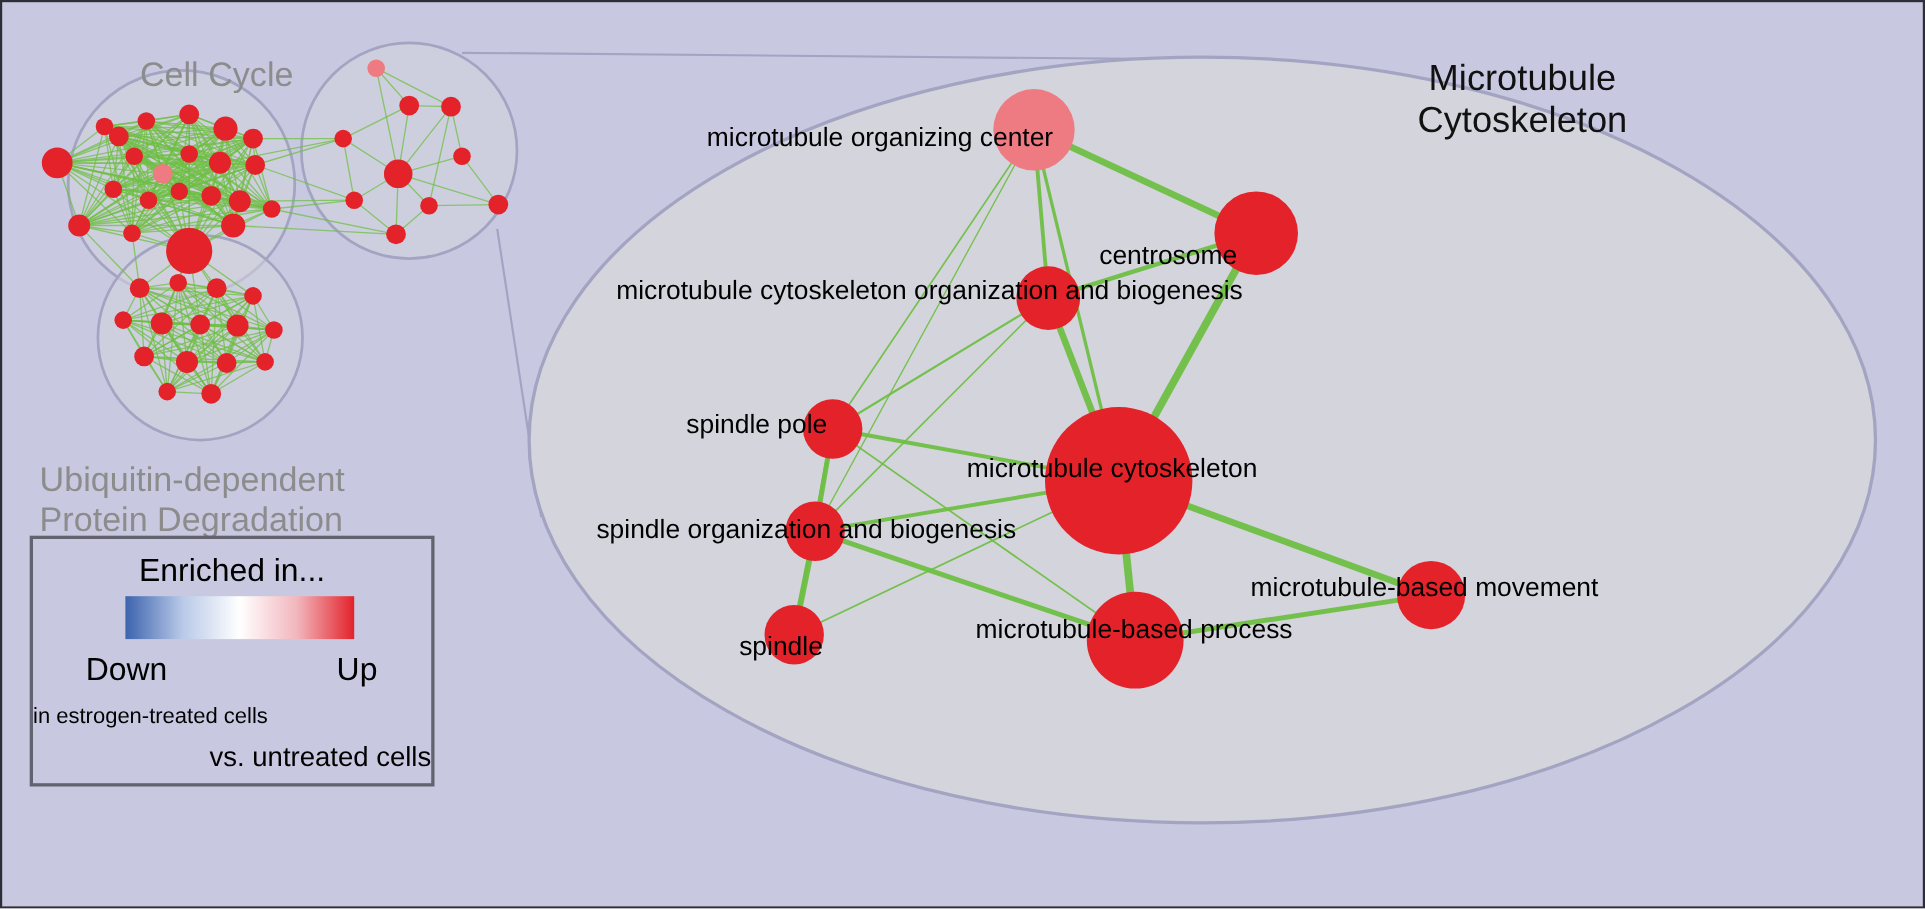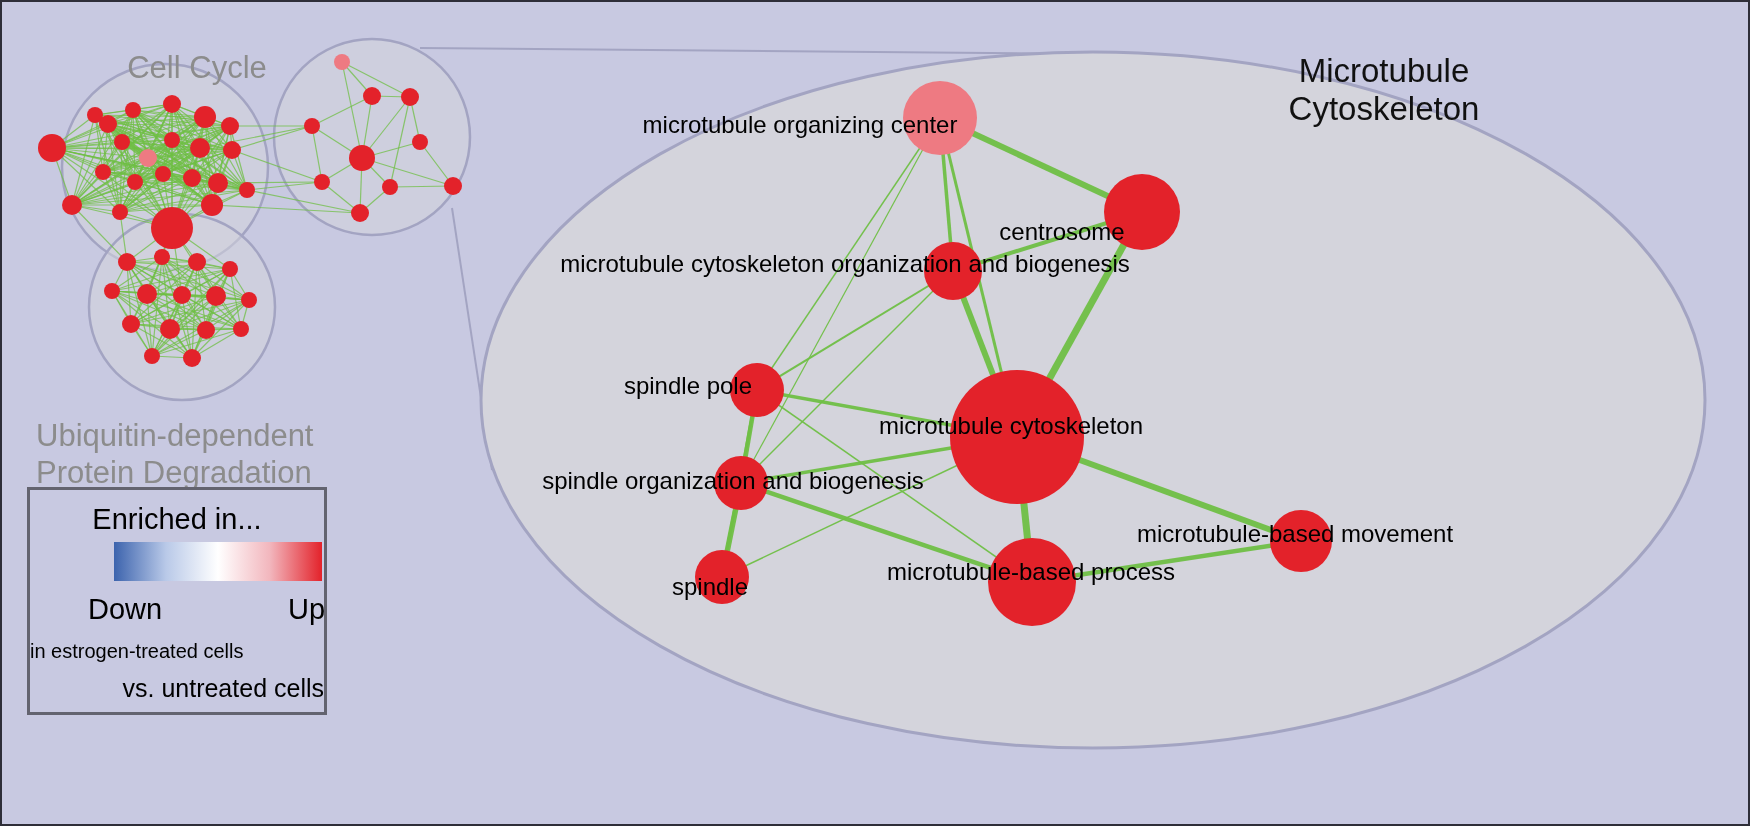--- a/index.html
+++ b/index.html
@@ -7,27 +7,27 @@
     position:relative;
     width:1750px;height:826px;
     font-family:"Liberation Sans","DejaVu Sans",sans-serif;
     overflow:hidden;
   }
   svg text{user-select:none;}
   .node-label{font-size:24px;fill:#000000;}
   .cluster-label{font-size:31px;}
   .zoom-title{font-size:33px;fill:#111111;}
   .legend{
-    position:absolute;left:27px;top:487px;width:300px;height:228px;
+    position:absolute;left:27px;top:487px;width:368px;height:228px;
     border:3px solid #63636f;box-sizing:border-box;
   }
   .legend-title{position:absolute;top:13px;left:0;width:100%;text-align:center;font-size:29px;color:#000;}
   .legend-bar{position:absolute;left:84px;top:52px;width:208px;height:39px;}
-  .legend-down{position:absolute;left:58px;top:103px;font-size:29px;color:#000;}
-  .legend-up{position:absolute;left:258px;top:103px;font-size:29px;color:#000;}
+  .legend-down{position:absolute;left:48px;top:103px;font-size:29px;color:#000;}
+  .legend-up{position:absolute;left:276px;top:103px;font-size:29px;color:#000;}
   .legend-caption1{position:absolute;top:150px;left:0;width:100%;text-align:left;font-size:20px;color:#000;}
   .legend-caption2{position:absolute;top:184px;left:0;width:100%;text-align:right;font-size:25px;color:#000;}
 </style>
 </head>
 <body>
 
 <div class="canvas">
 
   <svg id="net" width="1750" height="826" viewBox="0 0 1750 826">
     <rect id="bg-rect" x="1" y="1" width="1748" height="824" stroke-width="2" fill="#c8c9e1" stroke="#2e2e38"></rect>

